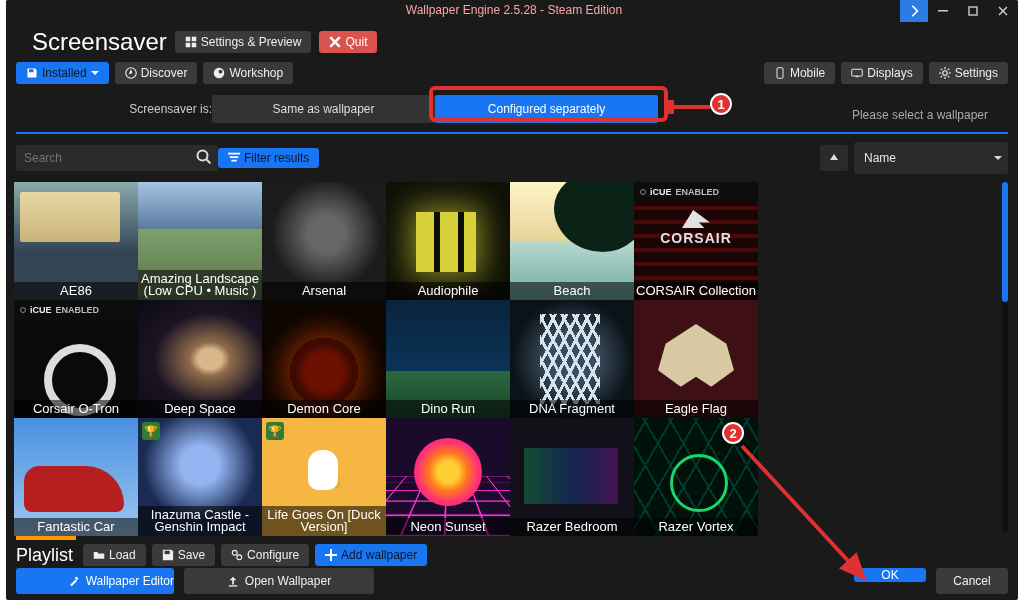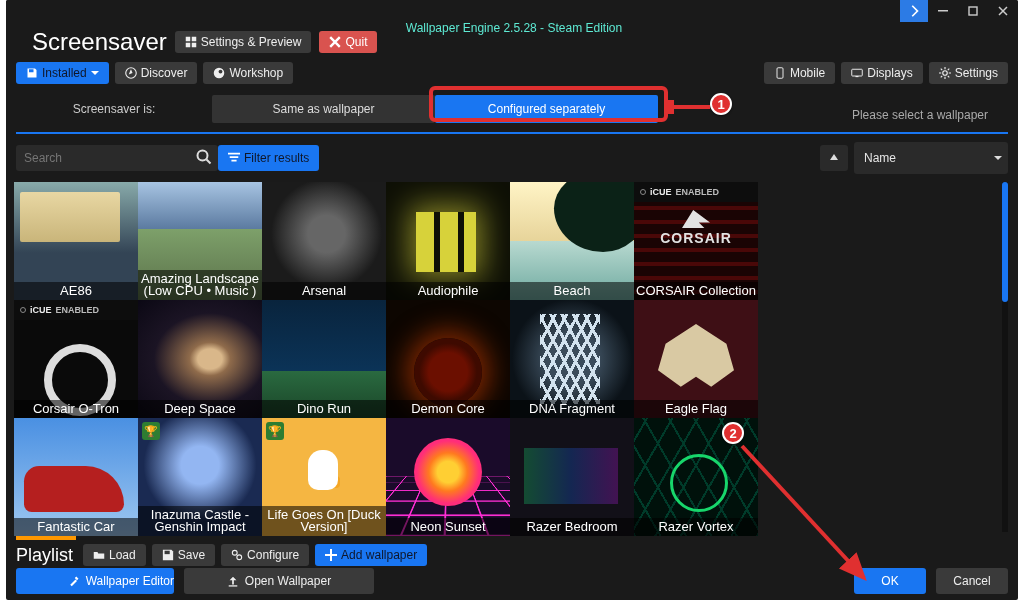--- a/index.html
+++ b/index.html
@@ -1,35 +1,35 @@
 <!DOCTYPE html>
 <html><head>
 <meta charset="utf-8">
 <style>
   * { box-sizing: border-box; margin: 0; padding: 0; font-family: "Segoe UI", Arial, sans-serif; }
   body { background: #fff; width: 1024px; height: 611px; overflow: hidden; position: relative; }
   .window { position: absolute; left: 6px; top: 0; width: 1012px; height: 600px; background: #1a1a1a; color: #e6e6e6; border-radius: 2px; overflow: hidden; }
   .titlebar { height: 24px; display: flex; align-items: center; position: relative; background: #1a1a1a; }
-  .titlebar .wtitle { position: absolute; left: 4px; right: 0; text-align: center; font-size: 12px; color: #5eead4; top: 3px; margin-top: 18px; }
+  .titlebar .wtitle { position: absolute; left: 4px; right: 0; text-align: center; font-size: 12px; color: #fca5a5; top: 3px; }
   .titlebar .winbtns { position: absolute; right: 0; top: 0; display: flex; height: 22px; }
   .winbtns .bluebtn { background: #2c7be5; color: #fff; width: 28px; height: 22px; display:flex;align-items:center;justify-content:center;font-size:14px; }
   .winbtns .wbtn { width: 30px; height: 22px; display:flex;align-items:center;justify-content:center;color:#ccc; font-size:14px; }
   .wbtn svg { width:10px; height:10px; }
   .hdrrow { display:flex; align-items:center; gap:8px; padding: 4px 26px; }
   .hdr-title { font-size: 24px; font-weight: 300; color:#fff; }
   .btn { display:inline-flex; align-items:center; gap:4px; padding:4px 10px; border-radius:3px; font-size:12px; cursor:pointer; }
   .btn-dark { background:#3a3a3a; color:#eee; }
   .btn-red { background:#d9534f; color:#fff; }
   .btn-blue { background:#1976f2; color:#0f172a; }
   .navrow { display:flex; align-items:center; padding: 2px 10px 6px 10px; gap:6px; }
   .navrow .right { margin-left:auto; display:flex; gap:6px; }
   .icn { width:12px;height:12px;display:inline-block; }
   .modebar-wrap { padding: 0 10px; margin-top:2px; }
   .modebar { display:flex; align-items:center; height:34px; font-size:12px; position:relative; }
-  .modebar .label { width:196px; text-align:center; color:#ccc; }
+  .modebar .label { width:196px; text-align:right; color:#ccc; }
   .modebar .opt { flex:0 0 223px; text-align:center; height:28px; line-height:28px; border-radius:2px; }
   .modebar .opt1 { background:#333; color:#ddd; }
   .modebar .opt2 { background:#1976f2; color:#fff; }
   .modebar .highlight { position:absolute; border:4px solid #e03030; border-radius:6px; pointer-events:none; }
   .blue-underline { height:2px; background:#1976f2; margin:6px 0 8px 0; }
   .filterrow { display:flex; align-items:center; padding: 0 10px; }
   .searchbox { position:relative; width:202px; height:26px; background:#2a2a2a; border-radius:3px; display:flex; align-items:center; }
   .searchbox input { background:transparent; border:none; color:#ddd; font-size:12px; padding:0 26px 0 8px; width:100%; outline:none; }
   .searchbox .sicon { position:absolute; right:6px; top:4px; color:#ddd; }
   .sortgrp { margin-left:auto; display:flex; gap:6px; align-items:center; }
@@ -43,21 +43,21 @@
   .tile .cap { position:absolute; left:0; right:0; bottom:0; background:rgba(0,0,0,0.55); color:#fff; font-size:13px; line-height:12px; text-align:center; padding:3px 2px; }
   .tile .trophy { position:absolute; left:4px; top:4px; width:18px; height:18px; background:#2e7d32; border-radius:3px; display:flex;align-items:center;justify-content:center;font-size:11px;color:gold; }
   .vscroll { position:absolute; right:0; top:0; width:6px; height:350px; background:#111; }
   .vscroll .vthumb { position:absolute; left:0; top:0; width:6px; height:120px; background:#1976f2; border-radius:3px; }
   .playlistbar { position:absolute; left:10px; bottom:34px; display:flex; align-items:center; gap:6px; }
   .playlist-title { font-size:18px; font-weight:300; color:#fff; margin-right:4px; }
   .footer { position:absolute; left:10px; right:10px; bottom:6px; display:flex; gap:10px; }
   .footer .editor { background:#1976f2; color:#fff; width:158px; height:26px; display:flex;align-items:center;justify-content:flex-end; gap:6px; font-size:12px; border-radius:3px; }
   .footer .openw { background:#3a3a3a; color:#eee; width:190px; height:26px; display:flex;align-items:center;justify-content:center; gap:6px; font-size:12px; border-radius:3px; }
   .footer .spacer { flex:1; }
-  .footer .ok { background:#1976f2; color:#fff; width:72px; height:26px; display:flex;align-items:center;justify-content:center; font-size:12px; border-radius:3px; }
+  .footer .ok { background:#1976f2; color:#fff; width:72px; height:14px; display:flex;align-items:center;justify-content:center; font-size:12px; border-radius:3px; }
   .footer .cancel { background:#3a3a3a; color:#eee; width:72px; height:26px; display:flex;align-items:center;justify-content:center; font-size:12px; border-radius:3px; }
   .rightpane-text { position:absolute; right:30px; top:108px; font-size:12px; color:#aaa; }
   .callout { position:absolute; width:22px; height:22px; border-radius:50%; background:#e03030; color:#fff; border:2px solid #fff; display:flex;align-items:center;justify-content:center; font-weight:bold; font-size:13px; box-shadow:0 1px 2px rgba(0,0,0,0.6); }
   .arrow { position:absolute; pointer-events:none; }
 
   
   .bg-ae86 { background: linear-gradient(#8aa, #345 60%); }
   .bg-ae86::after{content:"";position:absolute;left:6px;top:10px;width:100px;height:50px;background:linear-gradient(#e8d7a3,#c9b57a);border-radius:2px;}
   .bg-landscape { background: linear-gradient(#a7c4e2,#5b7aa0 40%,#7da06a 40%,#5a7049); }
   .bg-arsenal { background: radial-gradient(circle at 52% 44%, #666 0 20%, #1b1b1b 60%); }
@@ -216,21 +216,21 @@
   <div class="filterrow">
     <div class="searchbox">
       <input placeholder="Search" style="">
       <span class="sicon">
         <svg width="16" height="16" viewBox="0 0 16 16">
             <circle cx="6.5" cy="6.5" r="5" fill="none" stroke="#ddd" stroke-width="2"></circle>
             <path d="M10.5 10.5l4 4" stroke="#ddd" stroke-width="2"></path>
           </svg>
       </span>
     </div>
-    <div class="btn btn-blue" style="height:26px;">
+    <div class="btn btn-blue" style="height:20px;">
       <svg class="icn" viewBox="0 0 14 12">
           <path d="M0 1h14M2 5h10M4 9h6" stroke="#fff" stroke-width="2"></path>
         </svg>
       <span>Filter results</span>
     </div>
     <div class="sortgrp">
       <div class="sortbtn">
         <svg width="10" height="10" viewBox="0 0 10 10">
             <path d="M5 1l4 6H1z" fill="#ddd"></path>
           </svg>
@@ -284,26 +284,26 @@
             <span>iCUE</span>
             <span style="color:#bbb">ENABLED</span>
           </div>
           <div class="cap">Corsair O-Tron</div>
         </div>
         <div class="tile">
           <div class="thumb bg-deepspace"></div>
           <div class="cap">Deep Space</div>
         </div>
         <div class="tile">
+          <div class="thumb bg-demon"></div>
+          <div class="cap">Demon Core</div>
+        </div>
+        <div class="tile">
           <div class="thumb bg-dino"></div>
           <div class="cap">Dino Run</div>
-        </div>
-        <div class="tile">
-          <div class="thumb bg-demon"></div>
-          <div class="cap">Demon Core</div>
         </div>
         <div class="tile">
           <div class="thumb bg-dna"></div>
           <div class="cap">DNA Fragment</div>
         </div>
         <div class="tile">
           <div class="thumb bg-eagle"></div>
           <div class="cap">Eagle Flag</div>
         </div>
         <div class="tile">

